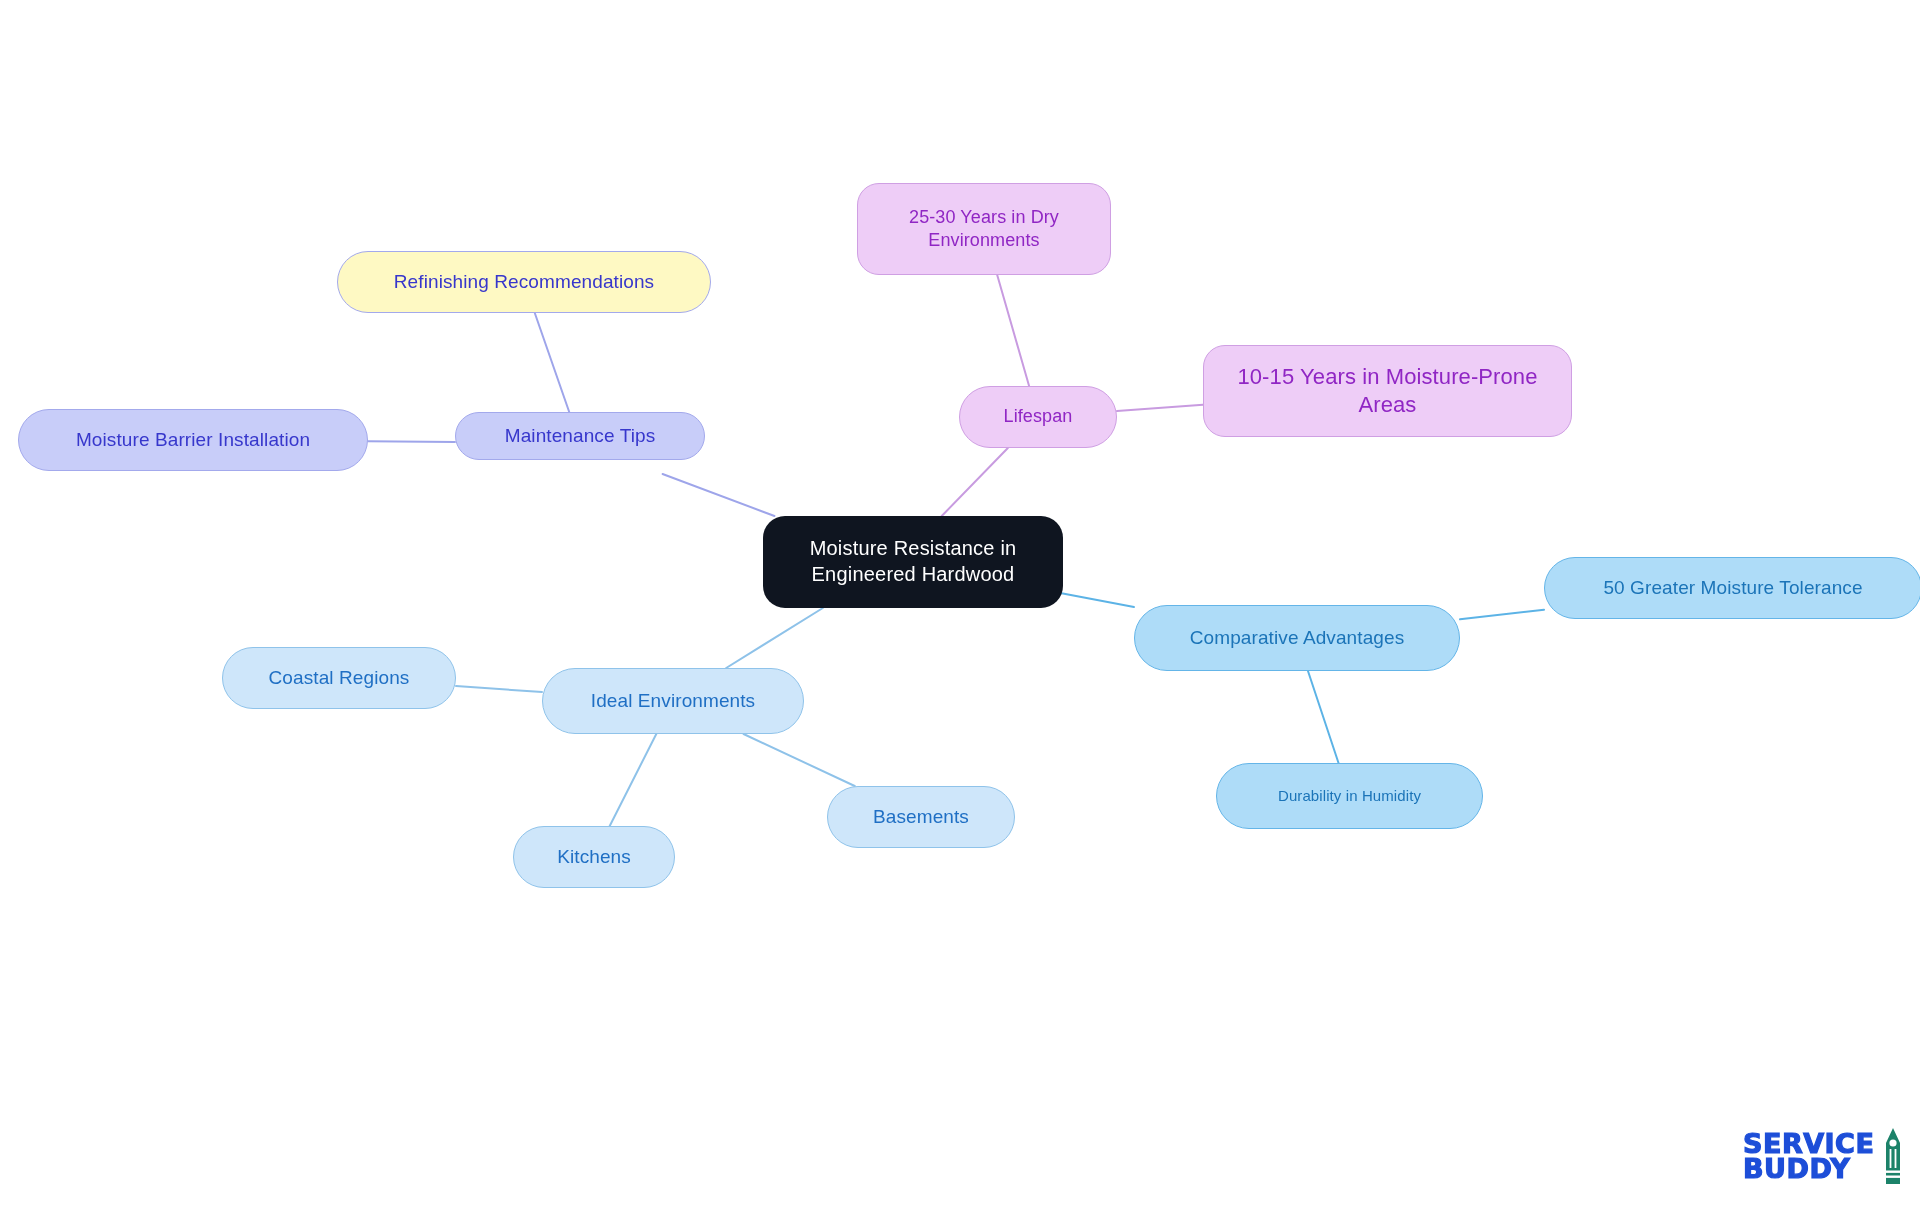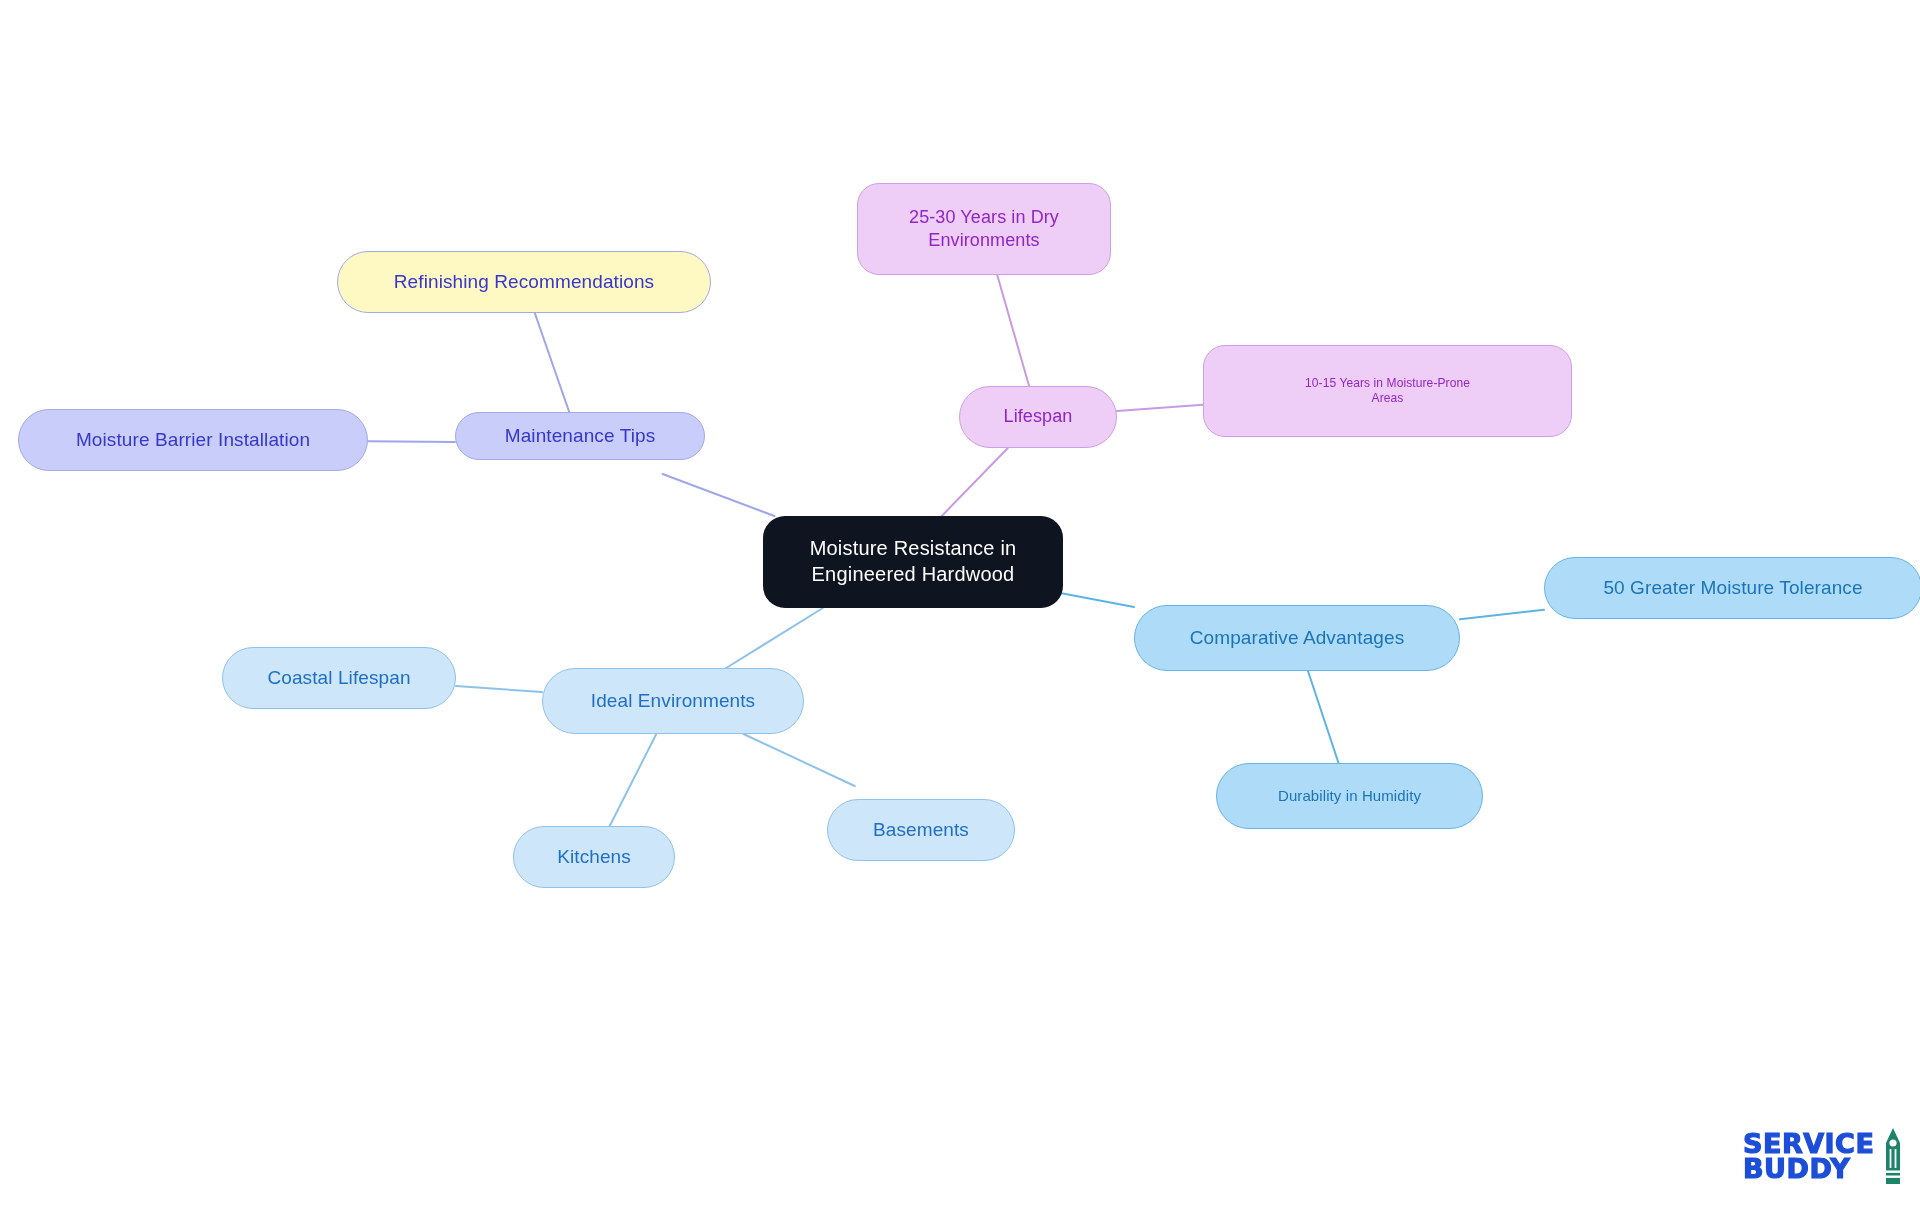--- a/index.html
+++ b/index.html
@@ -89,32 +89,32 @@
       <line x1="656.29" y1="734.00" x2="609.70" y2="826.00" stroke="#8ec2e9" stroke-width="2" stroke-linecap="round"></line>
       <line x1="743.55" y1="734.00" x2="854.72" y2="786.00" stroke="#8ec2e9" stroke-width="2" stroke-linecap="round"></line>
     </svg>
 
   <div id="nodes-layer">
       <div class="node central" style="left: 747px; top: 516px; width: 300px; height: 92px; background: rgb(15, 21, 32); border-color: transparent; color: rgb(255, 255, 255); font-size: 20px; border-radius: 22px; margin-left: 16px;">Moisture Resistance in
 Engineered Hardwood</div>
       <div class="node" style="left: 959px; top: 386px; width: 158px; height: 62px; background: rgb(238, 205, 247); border-color: rgb(207, 159, 227); color: rgb(144, 38, 196); font-size: 18px; border-radius: 31px;">Lifespan</div>
       <div class="node" style="left: 857px; top: 183px; width: 254px; height: 92px; background: rgb(238, 205, 247); border-color: rgb(207, 159, 227); color: rgb(144, 38, 196); font-size: 18px; border-radius: 22px;">25-30 Years in Dry
 Environments</div>
-      <div class="node" style="left: 1203px; top: 345px; width: 369px; height: 92px; background: rgb(238, 205, 247); border-color: rgb(207, 159, 227); color: rgb(144, 38, 196); font-size: 12px; border-radius: 22px;">10-15 Years in Moisture-Prone
+      <div class="node" style="left: 1203px; top: 345px; width: 369px; height: 92px; background: rgb(238, 205, 247); border-color: rgb(207, 159, 227); color: rgb(144, 38, 196); font-size: 22px; border-radius: 22px;">10-15 Years in Moisture-Prone
 Areas</div>
       <div class="node" style="left: 455px; top: 412px; width: 250px; height: 48px; background: rgb(200, 205, 249); border-color: rgb(163, 169, 236); color: rgb(55, 55, 204); font-size: 19px; border-radius: 31px;">Maintenance Tips</div>
       <div class="node" style="left: 337px; top: 251px; width: 374px; height: 62px; background: #fef9c3; border-color: rgb(163, 169, 236); color: rgb(55, 55, 204); font-size: 19px; border-radius: 31px;">Refinishing Recommendations</div>
       <div class="node" style="left: 18px; top: 409px; width: 350px; height: 62px; background: rgb(200, 205, 249); border-color: rgb(163, 169, 236); color: rgb(55, 55, 204); font-size: 19px; border-radius: 31px;">Moisture Barrier Installation</div>
       <div class="node" style="left: 1134px; top: 605px; width: 326px; height: 66px; background: rgb(174, 220, 248); border-color: rgb(100, 181, 232); color: rgb(27, 116, 184); font-size: 19px; border-radius: 33px;">Comparative Advantages</div>
       <div class="node" style="left: 1544px; top: 557px; width: 378px; height: 62px; background: rgb(174, 220, 248); border-color: rgb(100, 181, 232); color: rgb(27, 116, 184); font-size: 19px; border-radius: 31px;">50 Greater Moisture Tolerance</div>
       <div class="node" style="left: 1216px; top: 763px; width: 267px; height: 66px; background: rgb(174, 220, 248); border-color: rgb(100, 181, 232); color: rgb(27, 116, 184); font-size: 15px; border-radius: 33px;">Durability in Humidity</div>
       <div class="node" style="left: 542px; top: 668px; width: 262px; height: 66px; background: rgb(206, 230, 250); border-color: rgb(143, 195, 234); color: rgb(31, 111, 196); font-size: 19px; border-radius: 33px;">Ideal Environments</div>
-      <div class="node" style="left: 222px; top: 647px; width: 234px; height: 62px; background: rgb(206, 230, 250); border-color: rgb(143, 195, 234); color: rgb(31, 111, 196); font-size: 19px; border-radius: 31px;">Coastal Lifespan</div>
+      <div class="node" style="left: 222px; top: 647px; width: 234px; height: 62px; background: rgb(206, 230, 250); border-color: rgb(143, 195, 234); color: rgb(31, 111, 196); font-size: 19px; border-radius: 31px;">Coastal Regions</div>
       <div class="node" style="left: 513px; top: 826px; width: 162px; height: 62px; background: rgb(206, 230, 250); border-color: rgb(143, 195, 234); color: rgb(31, 111, 196); font-size: 19px; border-radius: 31px;">Kitchens</div>
-      <div class="node" style="left: 827px; top: 786px; width: 188px; height: 62px; background: rgb(206, 230, 250); border-color: rgb(143, 195, 234); color: rgb(31, 111, 196); font-size: 19px; border-radius: 31px; margin-top: 13px;">Basements</div>
+      <div class="node" style="left: 827px; top: 786px; width: 188px; height: 62px; background: rgb(206, 230, 250); border-color: rgb(143, 195, 234); color: rgb(31, 111, 196); font-size: 19px; border-radius: 31px;">Basements</div>
     </div>
 
   <div id="logo" style="left: 1743px; top: 1128px;">
     <div id="logo-wordmark" style="color: #1d4ed8;">
       <span>SERVICE</span>
       <span>BUDDY</span>
     </div>
     <svg id="logo-pencil" width="20" height="56" viewBox="0 0 20 56" xmlns="http://www.w3.org/2000/svg">
       <path d="M10 0 L17 15 L17 56 L3 56 L3 15 Z" fill="#1c8269"></path>
       <circle cx="10" cy="15" r="3.6" fill="#ffffff"></circle>

